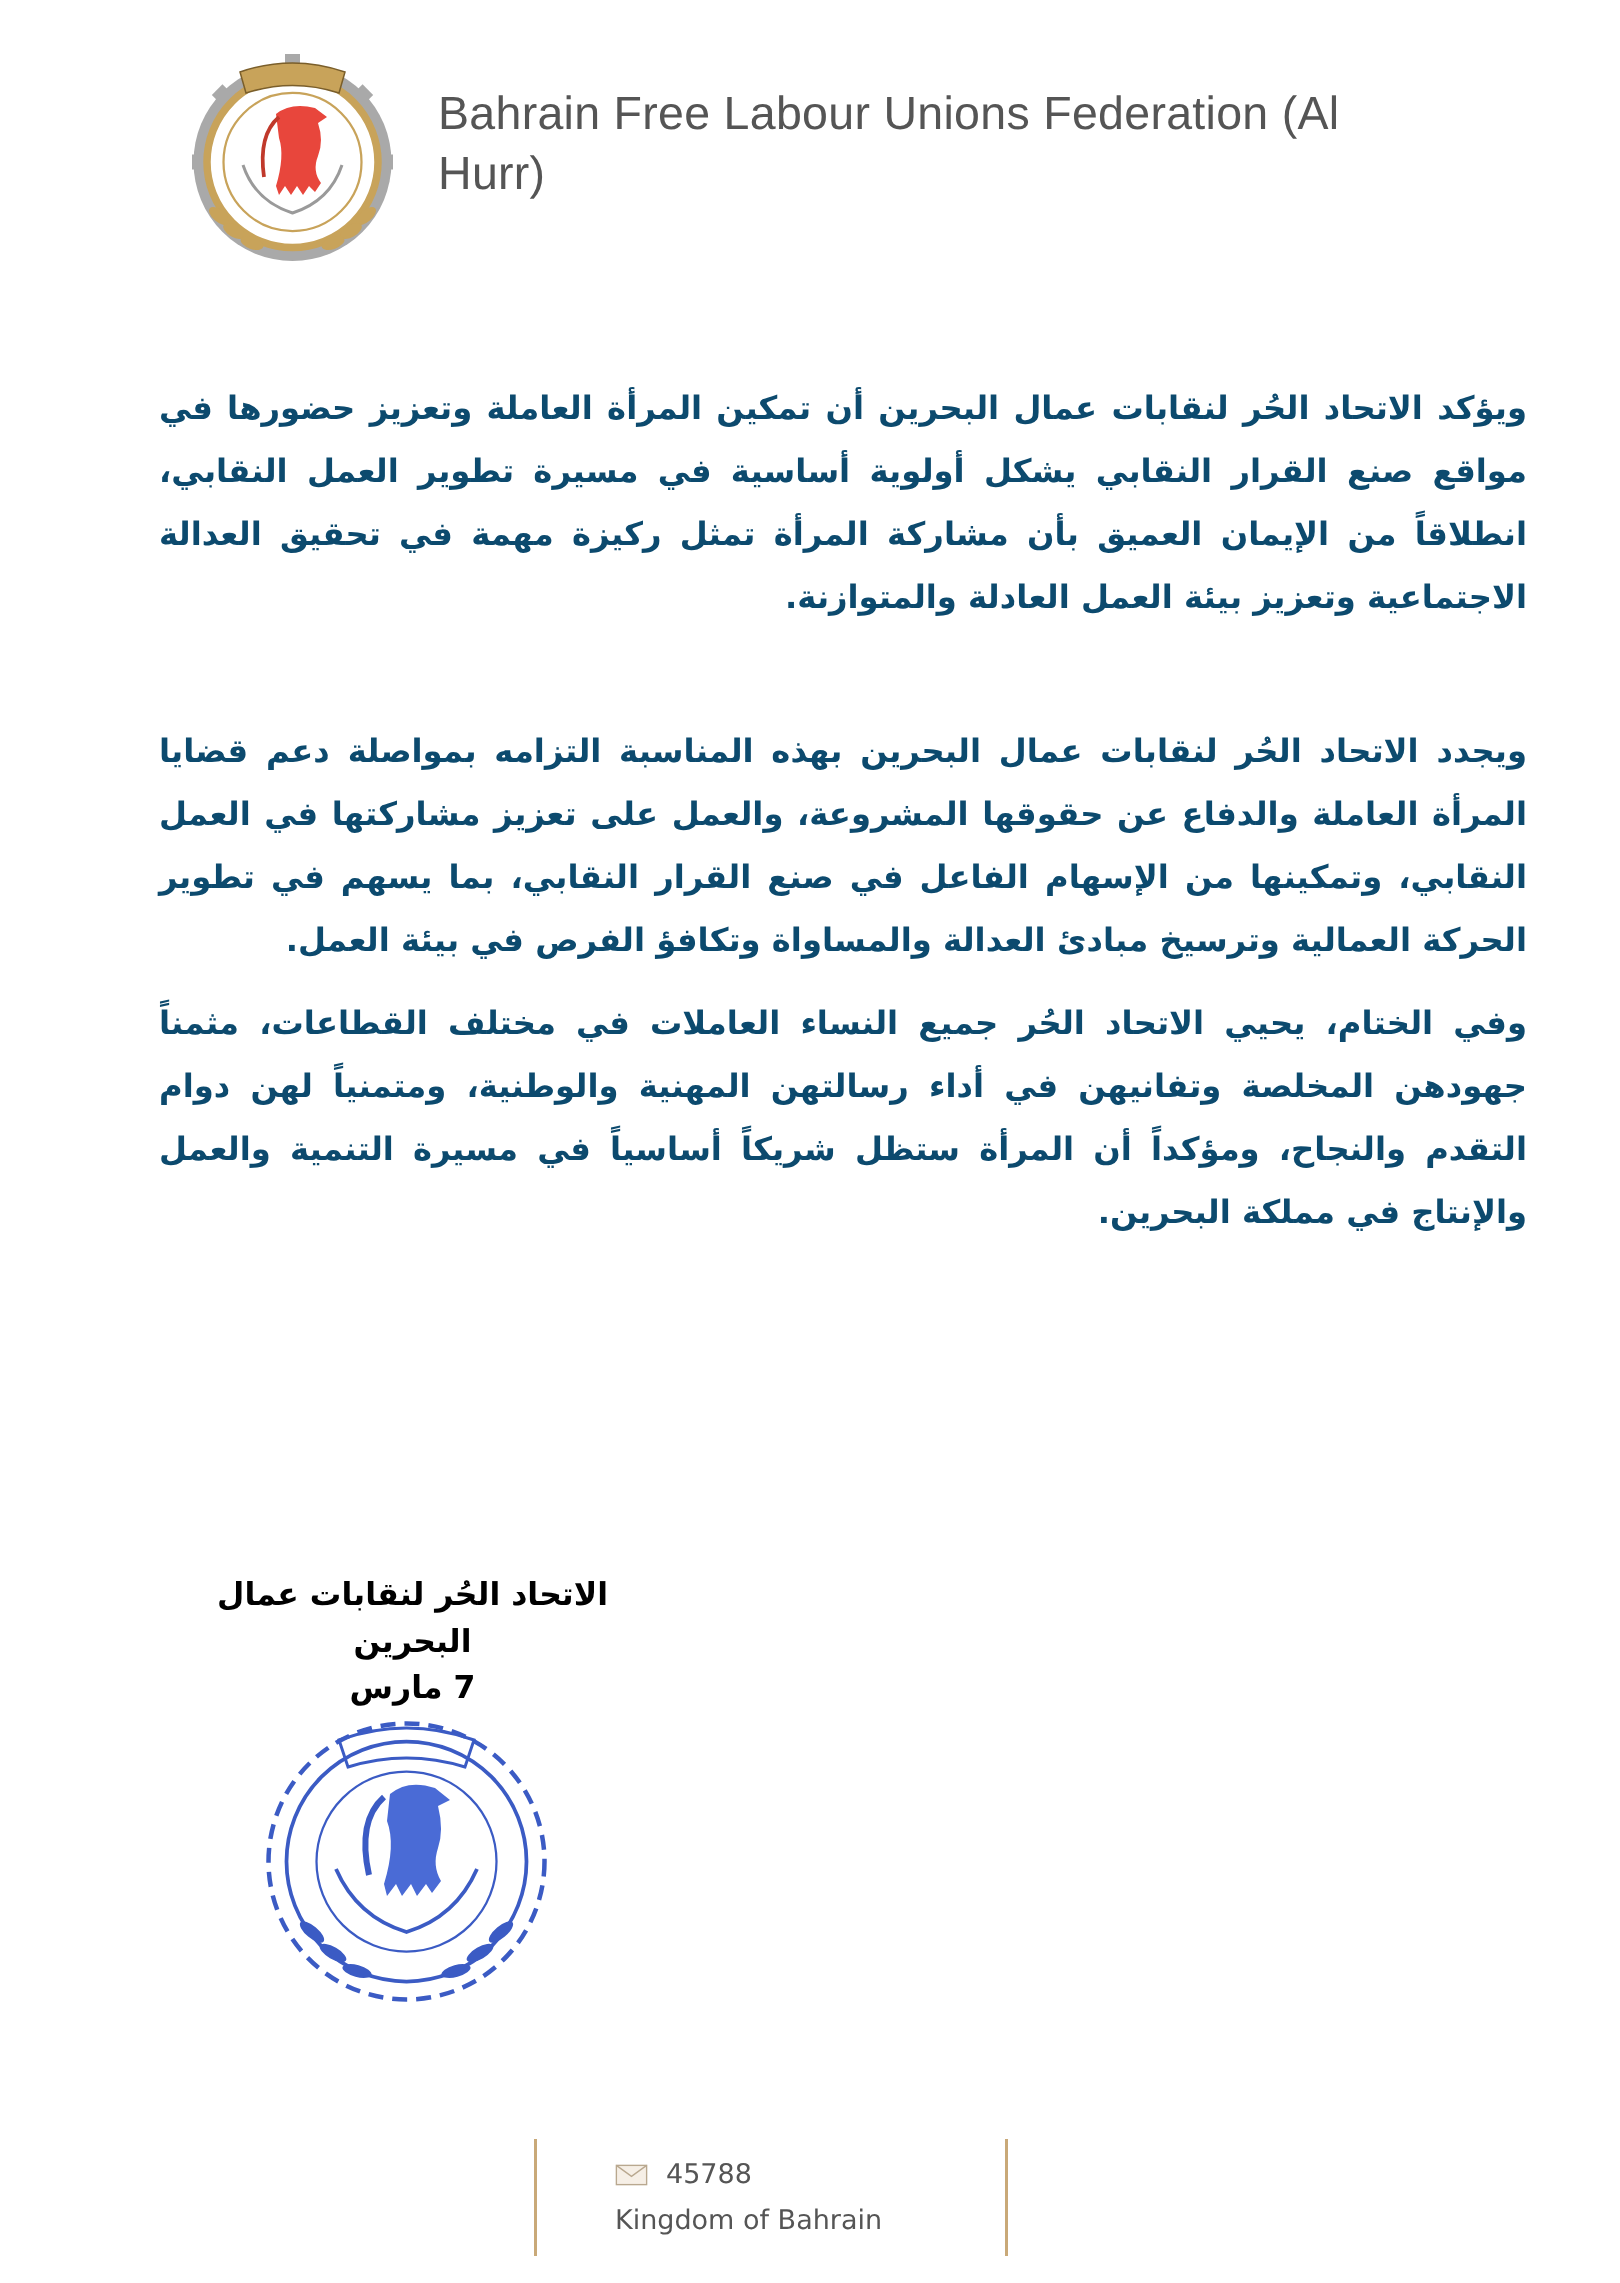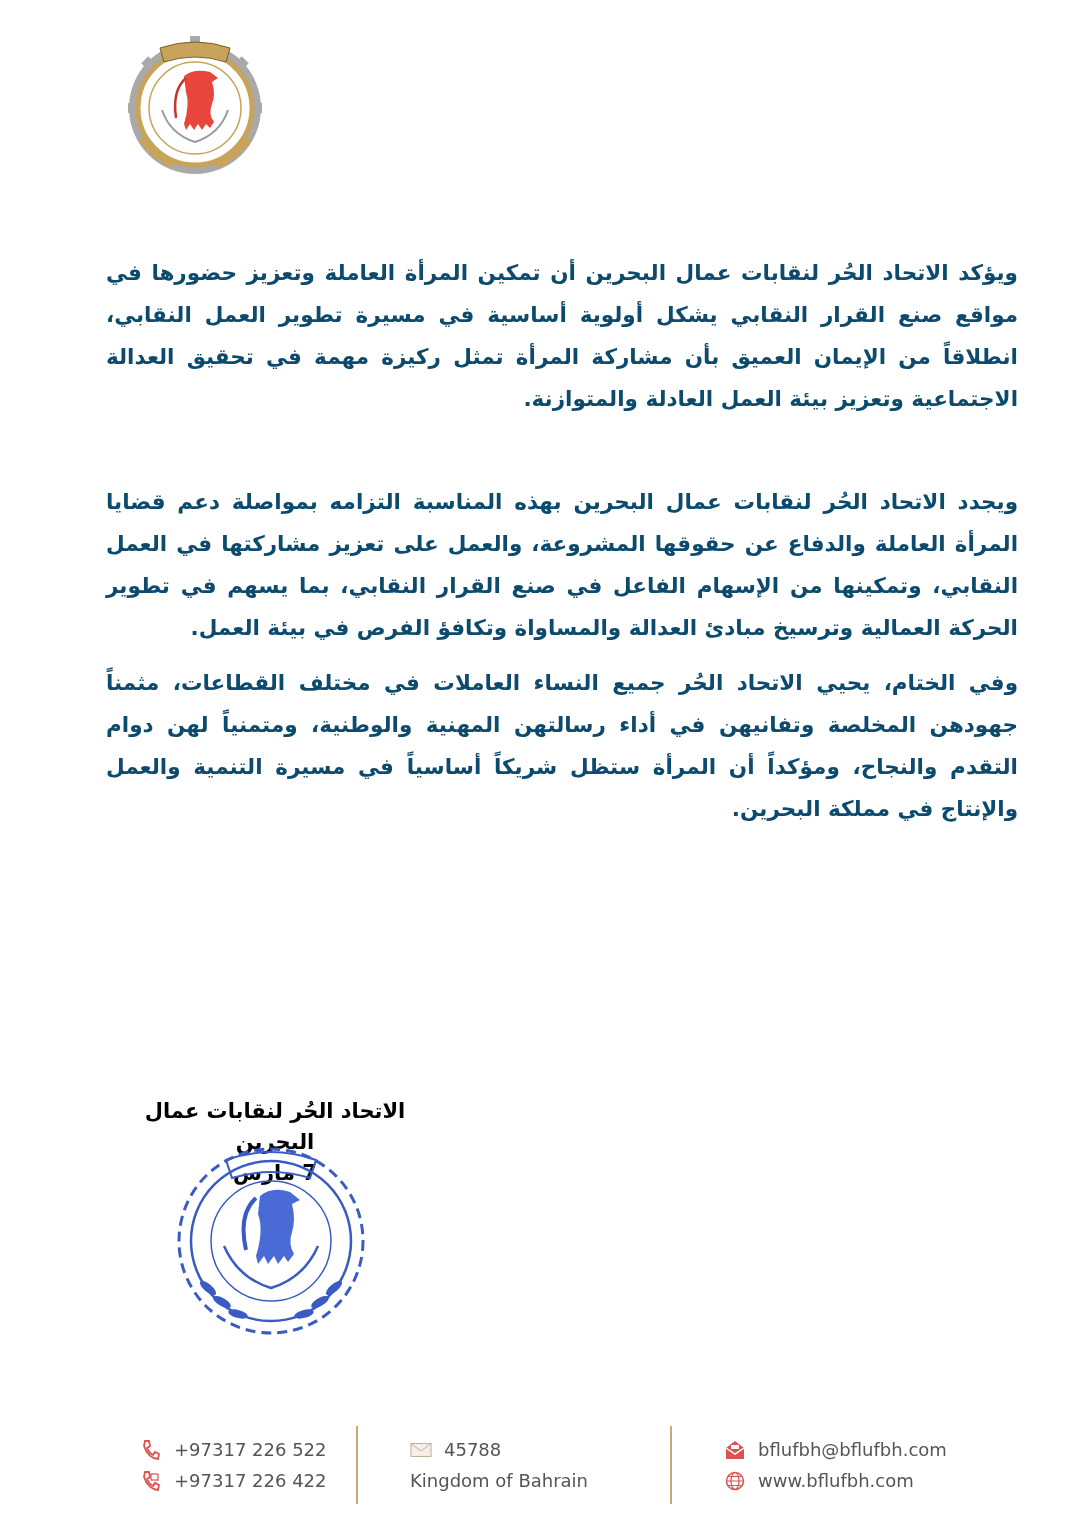--- a/index.html
+++ b/index.html
@@ -10,21 +10,21 @@
   .header-titles { position: absolute; left: 292px; top: 52px; width: 672px; }
   .title-ar { direction: rtl; text-align: right; font-family: "DejaVu Sans", sans-serif; font-size: 44px; color: #666; line-height: 56px; letter-spacing: 0.5px; font-weight: normal; }
   .title-en { text-align: left; font-family: "Liberation Sans", sans-serif; font-size: 31px; color: #555; line-height: 40px; margin-top: 4px; letter-spacing: 0.2px; }
 
   .body-text { position: absolute; left: 58px; width: 912px; direction: rtl; text-align: justify; text-align-last: right; font-family: "DejaVu Sans", sans-serif; font-weight: bold; font-size: 21.5px; line-height: 42px; color: #0c4a6e; margin-left: 48px; }
   .p1 { top: 252px; }
   .p2 { top: 481px; }
   .p3 { top: 662px; }
   .body-text p { margin: 0; }
 
-  .signature { position: absolute; left: 110px; top: 1048px; width: 330px; direction: rtl; text-align: center; font-family: "DejaVu Sans", sans-serif; font-weight: bold; font-size: 21px; line-height: 31px; color: #000; margin-top: 48px; }
+  .signature { position: absolute; left: 110px; top: 1048px; width: 330px; direction: rtl; text-align: center; font-family: "DejaVu Sans", sans-serif; font-weight: bold; font-size: 21px; line-height: 31px; color: #000; }
 
   .stamp { position: absolute; left: 168px; top: 1138px; width: 206px; height: 206px; }
 
   .footer { position: absolute; left: 0; top: 1420px; width: 1080px; height: 90px; }
   .footer-col { position: absolute; top: 14px; font-family: "DejaVu Sans", sans-serif; font-size: 18px; color: #555; }
   .footer-row { display: flex; align-items: center; height: 31px; }
   .footer-row .ic { width: 22px; height: 22px; margin-right: 12px; display: inline-flex; align-items: center; justify-content: center; }
   .col1 { left: 140px; }
   .col2 { left: 410px; }
   .col3 { left: 724px; }
@@ -63,20 +63,21 @@
       <ellipse cx="108" cy="128" rx="8" ry="4" transform="rotate(-20 108 128)"></ellipse>
     </g>
 
     <path d="M70 42 Q80 34 96 38 L104 44 L98 48 Q102 60 98 70 Q94 80 100 88 L96 94 L92 90 L88 96 L84 90 L80 96 L76 90 L72 96 L70 90 Q76 70 72 58 Z" fill="#e8463c"></path>
     <path d="M72 44 Q58 56 62 84" stroke="#c0392b" stroke-width="2.5" fill="none"></path>
 
     <path d="M48 76 Q56 100 81 108 Q106 100 114 76" stroke="#9a9a9a" stroke-width="2" fill="none"></path>
   </svg>
 
   <div class="header-titles">
+    <div class="title-en">Bahrain Free Labour Unions Federation (Al Hurr)</div>
   </div>
 </div>
 
 <div class="body-text p1">
   <p>ويؤكد الاتحاد الحُر لنقابات عمال البحرين أن تمكين المرأة العاملة وتعزيز حضورها في مواقع صنع القرار النقابي يشكل أولوية أساسية في مسيرة تطوير العمل النقابي، انطلاقاً من الإيمان العميق بأن مشاركة المرأة تمثل ركيزة مهمة في تحقيق العدالة الاجتماعية وتعزيز بيئة العمل العادلة والمتوازنة.</p>
 </div>
 <div class="body-text p2">
   <p>ويجدد الاتحاد الحُر لنقابات عمال البحرين بهذه المناسبة التزامه بمواصلة دعم قضايا المرأة العاملة والدفاع عن حقوقها المشروعة، والعمل على تعزيز مشاركتها في العمل النقابي، وتمكينها من الإسهام الفاعل في صنع القرار النقابي، بما يسهم في تطوير الحركة العمالية وترسيخ مبادئ العدالة والمساواة وتكافؤ الفرص في بيئة العمل.</p>
 </div>
 <div class="body-text p3">
@@ -102,74 +103,33 @@
     <ellipse cx="40" cy="150" rx="10" ry="4" transform="rotate(40 40 150)"></ellipse>
     <ellipse cx="54" cy="164" rx="10" ry="4" transform="rotate(30 54 164)"></ellipse>
     <ellipse cx="70" cy="176" rx="10" ry="4" transform="rotate(15 70 176)"></ellipse>
     <ellipse cx="166" cy="150" rx="10" ry="4" transform="rotate(-40 166 150)"></ellipse>
     <ellipse cx="152" cy="164" rx="10" ry="4" transform="rotate(-30 152 164)"></ellipse>
     <ellipse cx="136" cy="176" rx="10" ry="4" transform="rotate(-15 136 176)"></ellipse>
   </g>
 </svg>
 
 <div class="footer">
-  <div class="footer-col col1">
-    <div class="footer-row">
-      <span class="ic">
-        <svg width="18" height="20" viewBox="0 0 18 20">
-            <path d="M3 1 L7 1 L8 6 L5 8 Q7 13 11 15 L13 12 L17 14 L16 19 Q6 18 2 6 Z" fill="none" stroke="#d9534f" stroke-width="1.8"></path>
-          </svg>
-      </span>
-      <a>+97317 226 522</a>
-    </div>
-    <div class="footer-row">
-      <span class="ic">
-        <svg width="18" height="20" viewBox="0 0 18 20">
-            <path d="M3 1 L7 1 L8 6 L5 8 Q7 13 11 15 L13 12 L17 14 L16 19 Q6 18 2 6 Z" fill="none" stroke="#d9534f" stroke-width="1.8"></path>
-            <rect x="9" y="3" width="7" height="6" fill="none" stroke="#d9534f" stroke-width="1.2"></rect>
-          </svg>
-      </span>
-      <span>+97317 226 422</span>
-    </div>
-  </div>
 
   <div class="divider d1"></div>
 
   <div class="footer-col col2">
     <div class="footer-row">
       <span class="ic">
         <svg width="24" height="16" viewBox="0 0 24 16">
             <rect x="1" y="1" width="22" height="14" fill="#f6efe6" stroke="#b9a88f" stroke-width="1"></rect>
             <path d="M1 1 L12 9 L23 1" stroke="#b9a88f" fill="none"></path>
           </svg>
       </span>
       <span>45788</span>
     </div>
     <div class="footer-row">
       <span>Kingdom of Bahrain</span>
     </div>
   </div>
 
   <div class="divider d2"></div>
 
-  <div class="footer-col col3">
-    <div class="footer-row">
-      <span class="ic">
-        <svg width="22" height="20" viewBox="0 0 22 20">
-            <path d="M2 8 L11 1 L20 8 L20 19 L2 19 Z" fill="#d9534f"></path>
-            <path d="M2 8 L11 14 L20 8" stroke="#fff" stroke-width="1.5" fill="none"></path>
-            <rect x="7" y="5" width="8" height="4" fill="#fff"></rect>
-          </svg>
-      </span>
-      <a>bflufbh@bflufbh.com</a>
-    </div>
-    <div class="footer-row">
-      <span class="ic">
-        <svg width="20" height="20" viewBox="0 0 20 20">
-            <circle cx="10" cy="10" r="8.5" fill="none" stroke="#d9534f" stroke-width="1.5"></circle>
-            <ellipse cx="10" cy="10" rx="4" ry="8.5" fill="none" stroke="#d9534f" stroke-width="1.2"></ellipse>
-            <path d="M1.5 10 H18.5 M3 5.5 H17 M3 14.5 H17" stroke="#d9534f" stroke-width="1.2"></path>
-          </svg>
-      </span>
-      <a>www.bflufbh.com</a>
-    </div>
-  </div>
 </div>
 
 </body></html>

